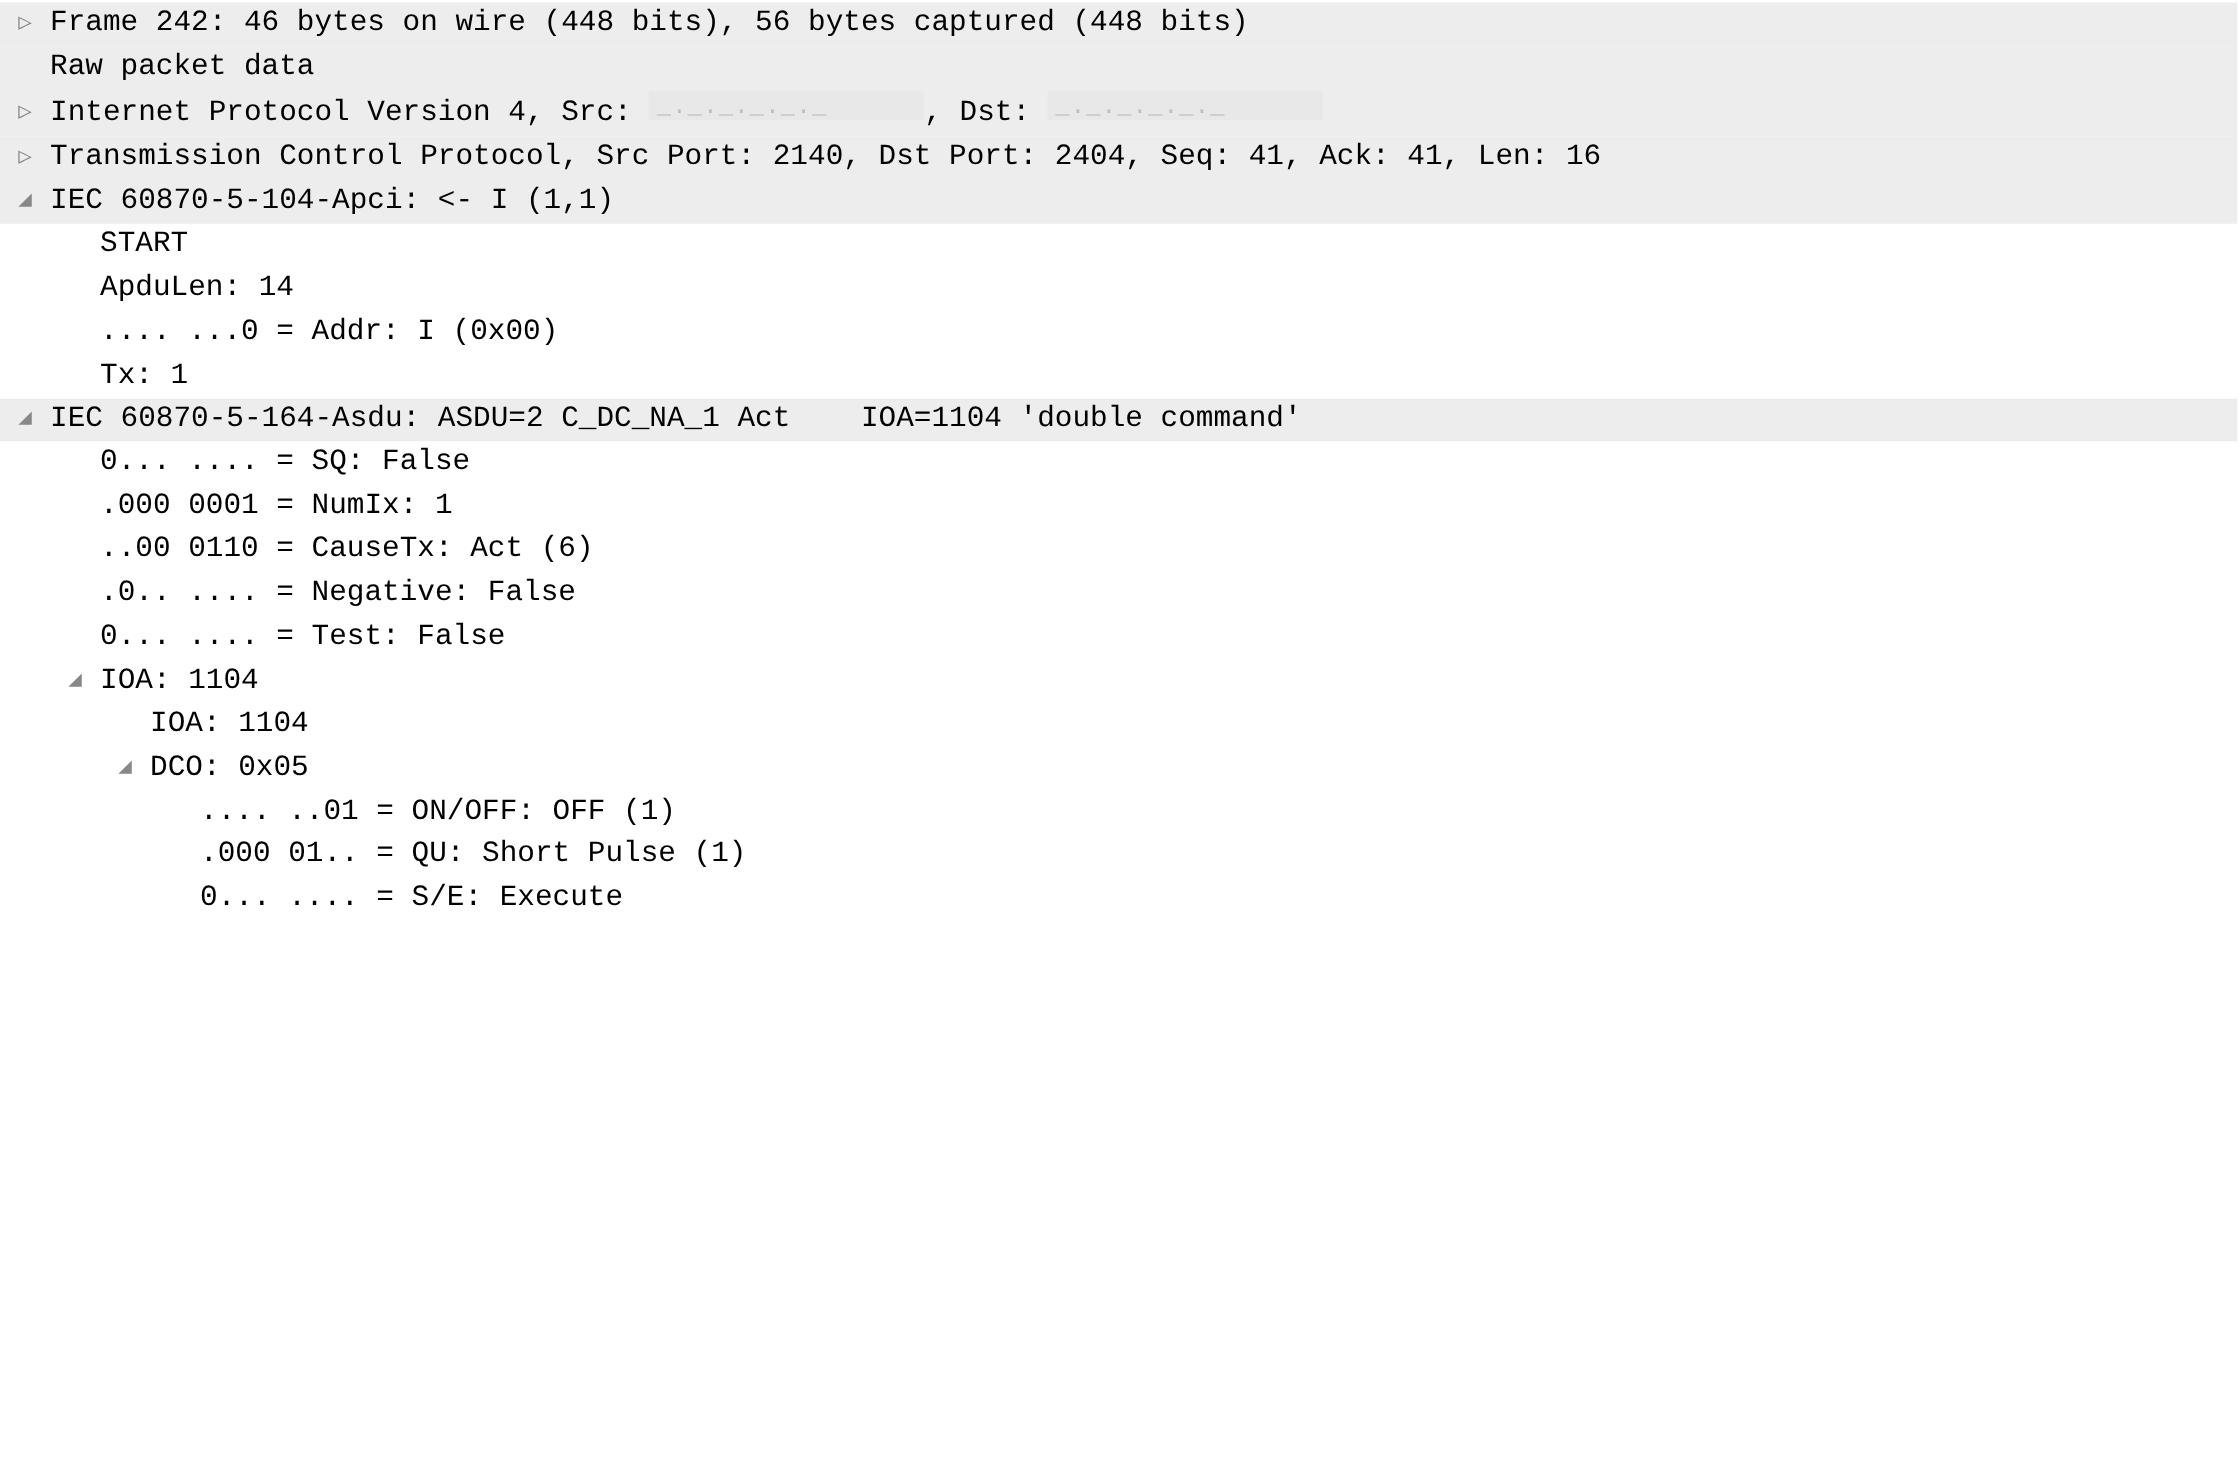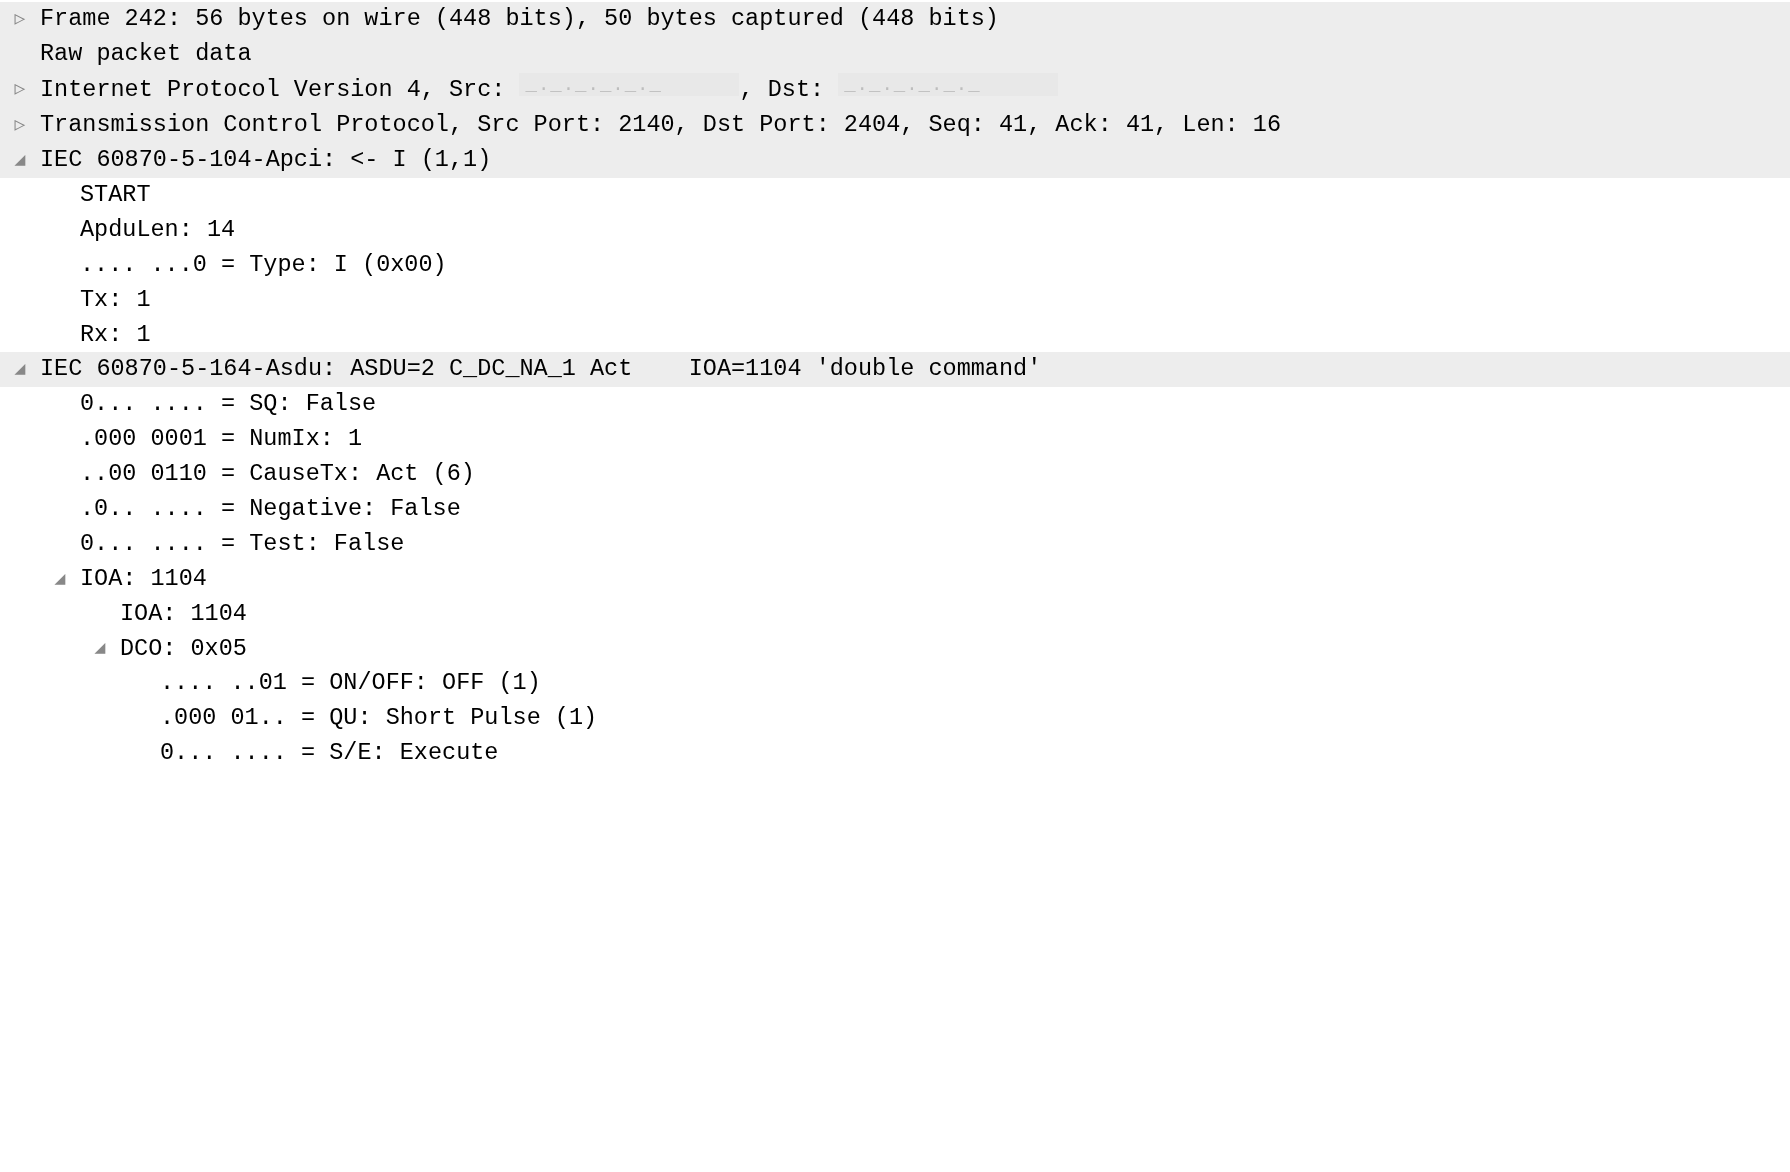--- a/index.html
+++ b/index.html
@@ -58,21 +58,21 @@
     letter-spacing:1px;
   }
 </style>
 </head>
 <body>
 
 <div class="tree">
 
   <div class="row hdr">
     <span class="toggle">▷</span>
-    <span>Frame 242: 56 bytes on wire (448 bits), 50 bytes captured (448 bits)</span>
+    <span>Frame 242: 46 bytes on wire (448 bits), 56 bytes captured (448 bits)</span>
   </div>
 
   <div class="row hdr">
     <span class="spacer40"></span>
     <span>Raw packet data</span>
   </div>
 
   <div class="row hdr">
     <span class="toggle">▷</span>
     <span>Internet Protocol Version 4, Src: </span>
@@ -94,29 +94,25 @@
   <div class="row">
     <span class="spacer40"></span>
     <span class="i1">START</span>
   </div>
   <div class="row">
     <span class="spacer40"></span>
     <span class="i1">ApduLen: 14</span>
   </div>
   <div class="row">
     <span class="spacer40"></span>
-    <span class="i1">.... ...0 = Type: I (0x00)</span>
+    <span class="i1">.... ...0 = Addr: I (0x00)</span>
   </div>
   <div class="row">
     <span class="spacer40"></span>
     <span class="i1">Tx: 1</span>
-  </div>
-  <div class="row">
-    <span class="spacer40"></span>
-    <span class="i1">Rx: 1</span>
   </div>
 
   <div class="row hdr">
     <span class="toggle">◢</span>
     <span>IEC 60870-5-164-Asdu: ASDU=2 C_DC_NA_1 Act    IOA=1104 'double command'</span>
   </div>
 
   <div class="row">
     <span class="spacer40"></span>
     <span class="i1">0... .... = SQ: False</span>

